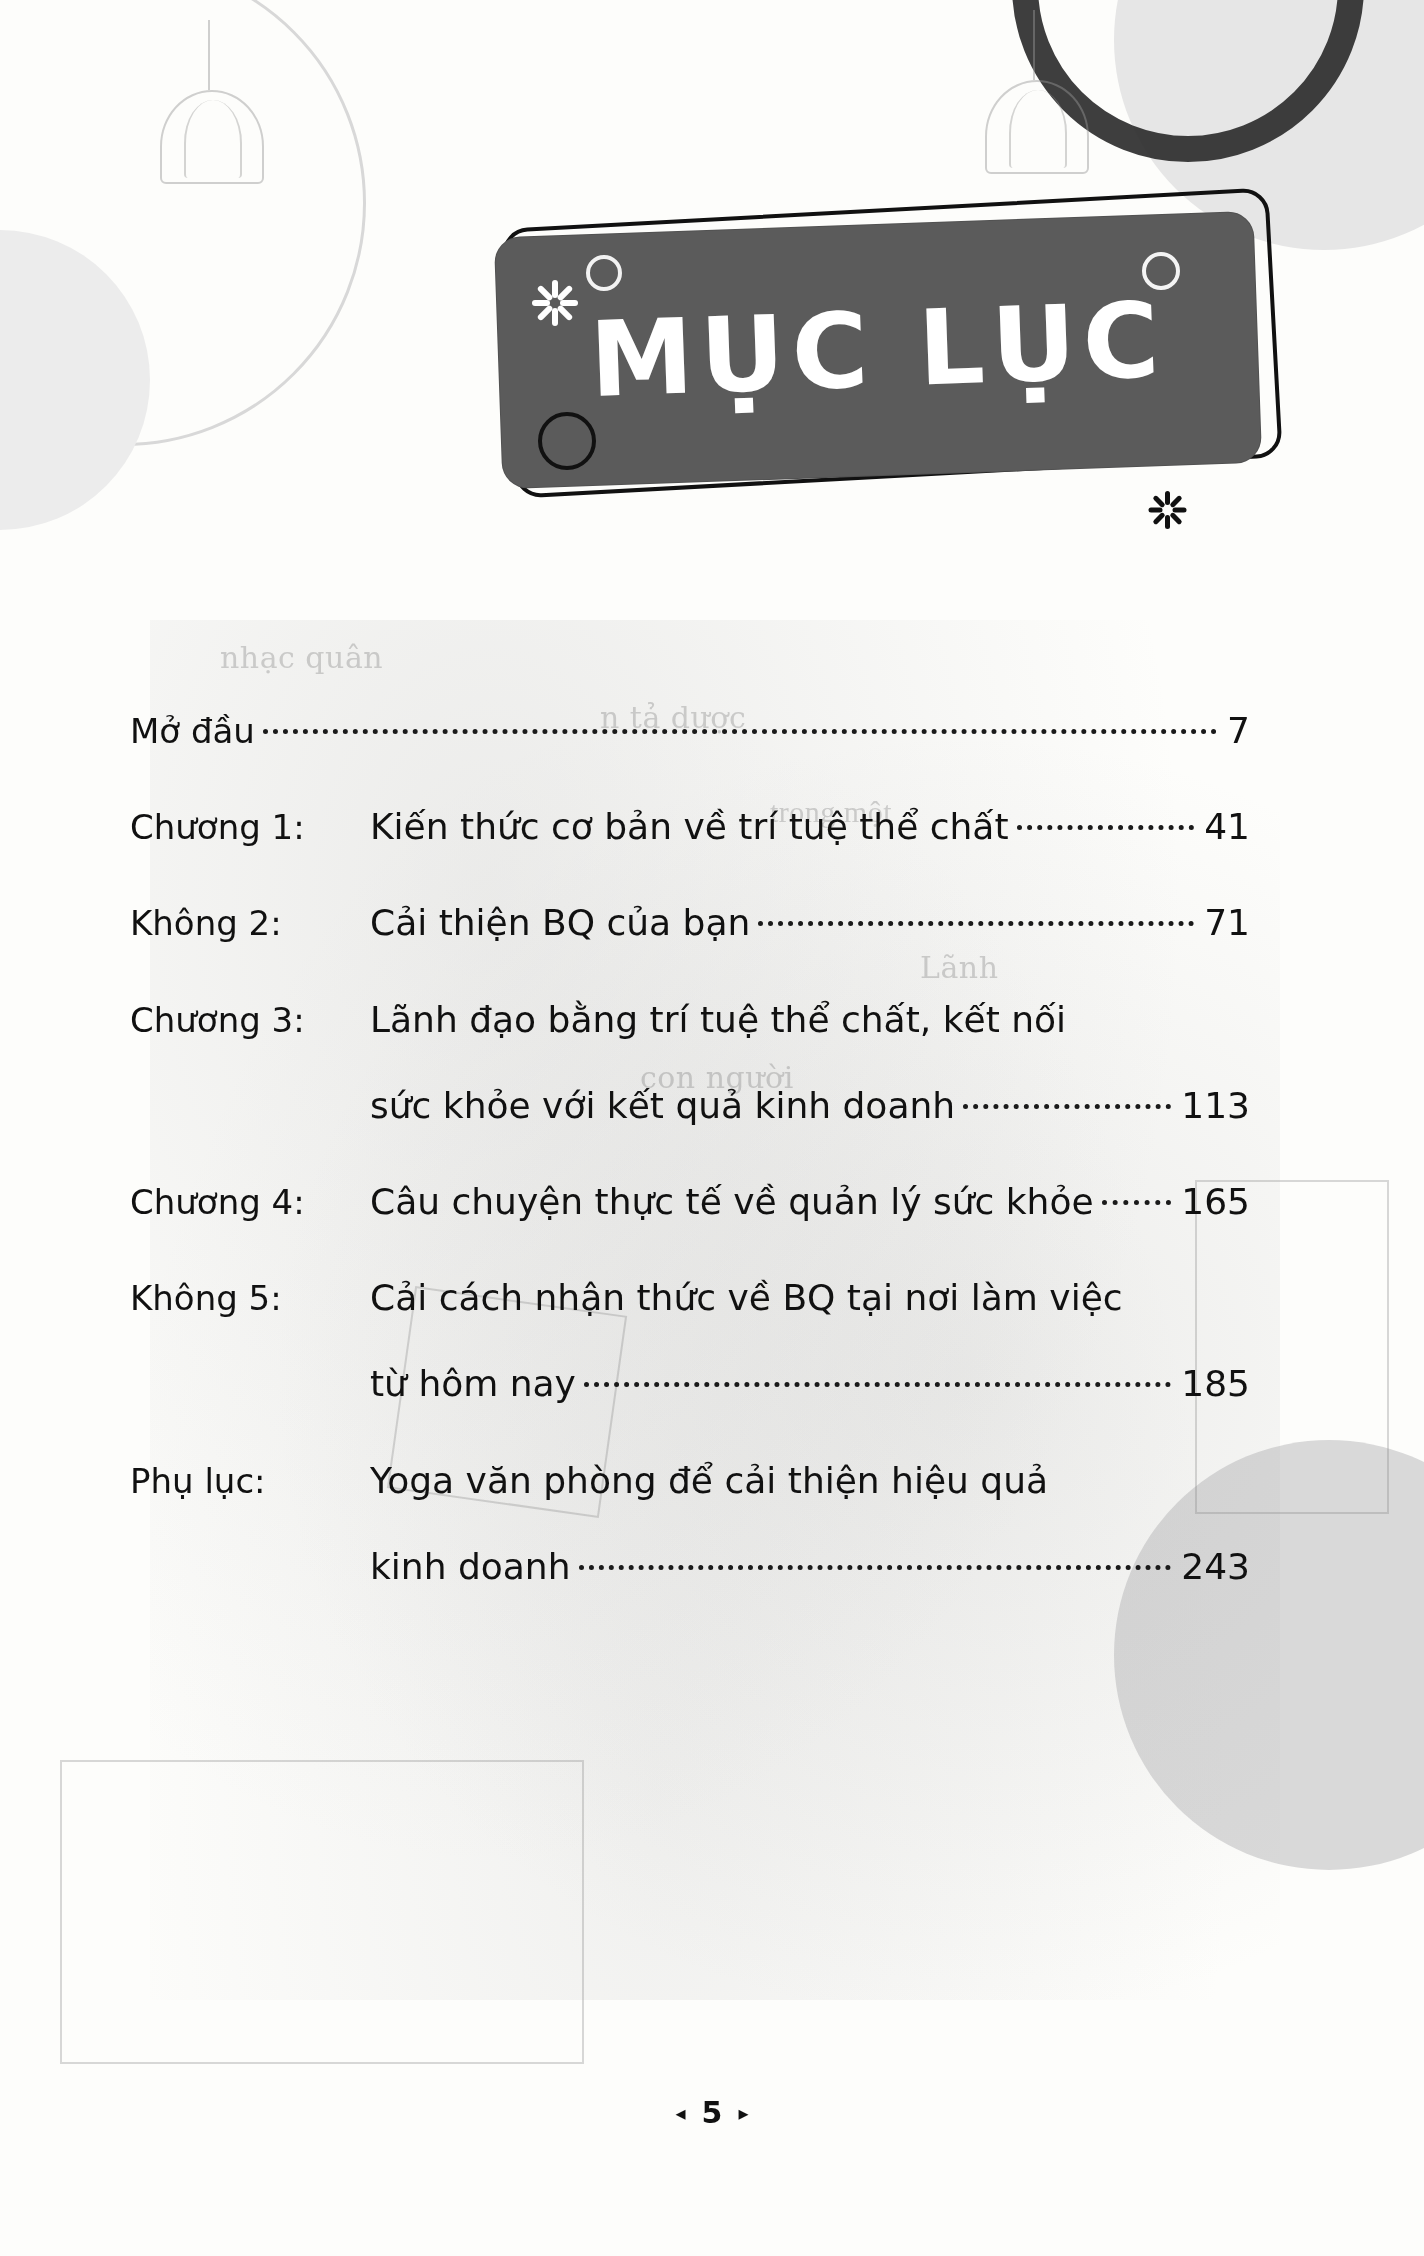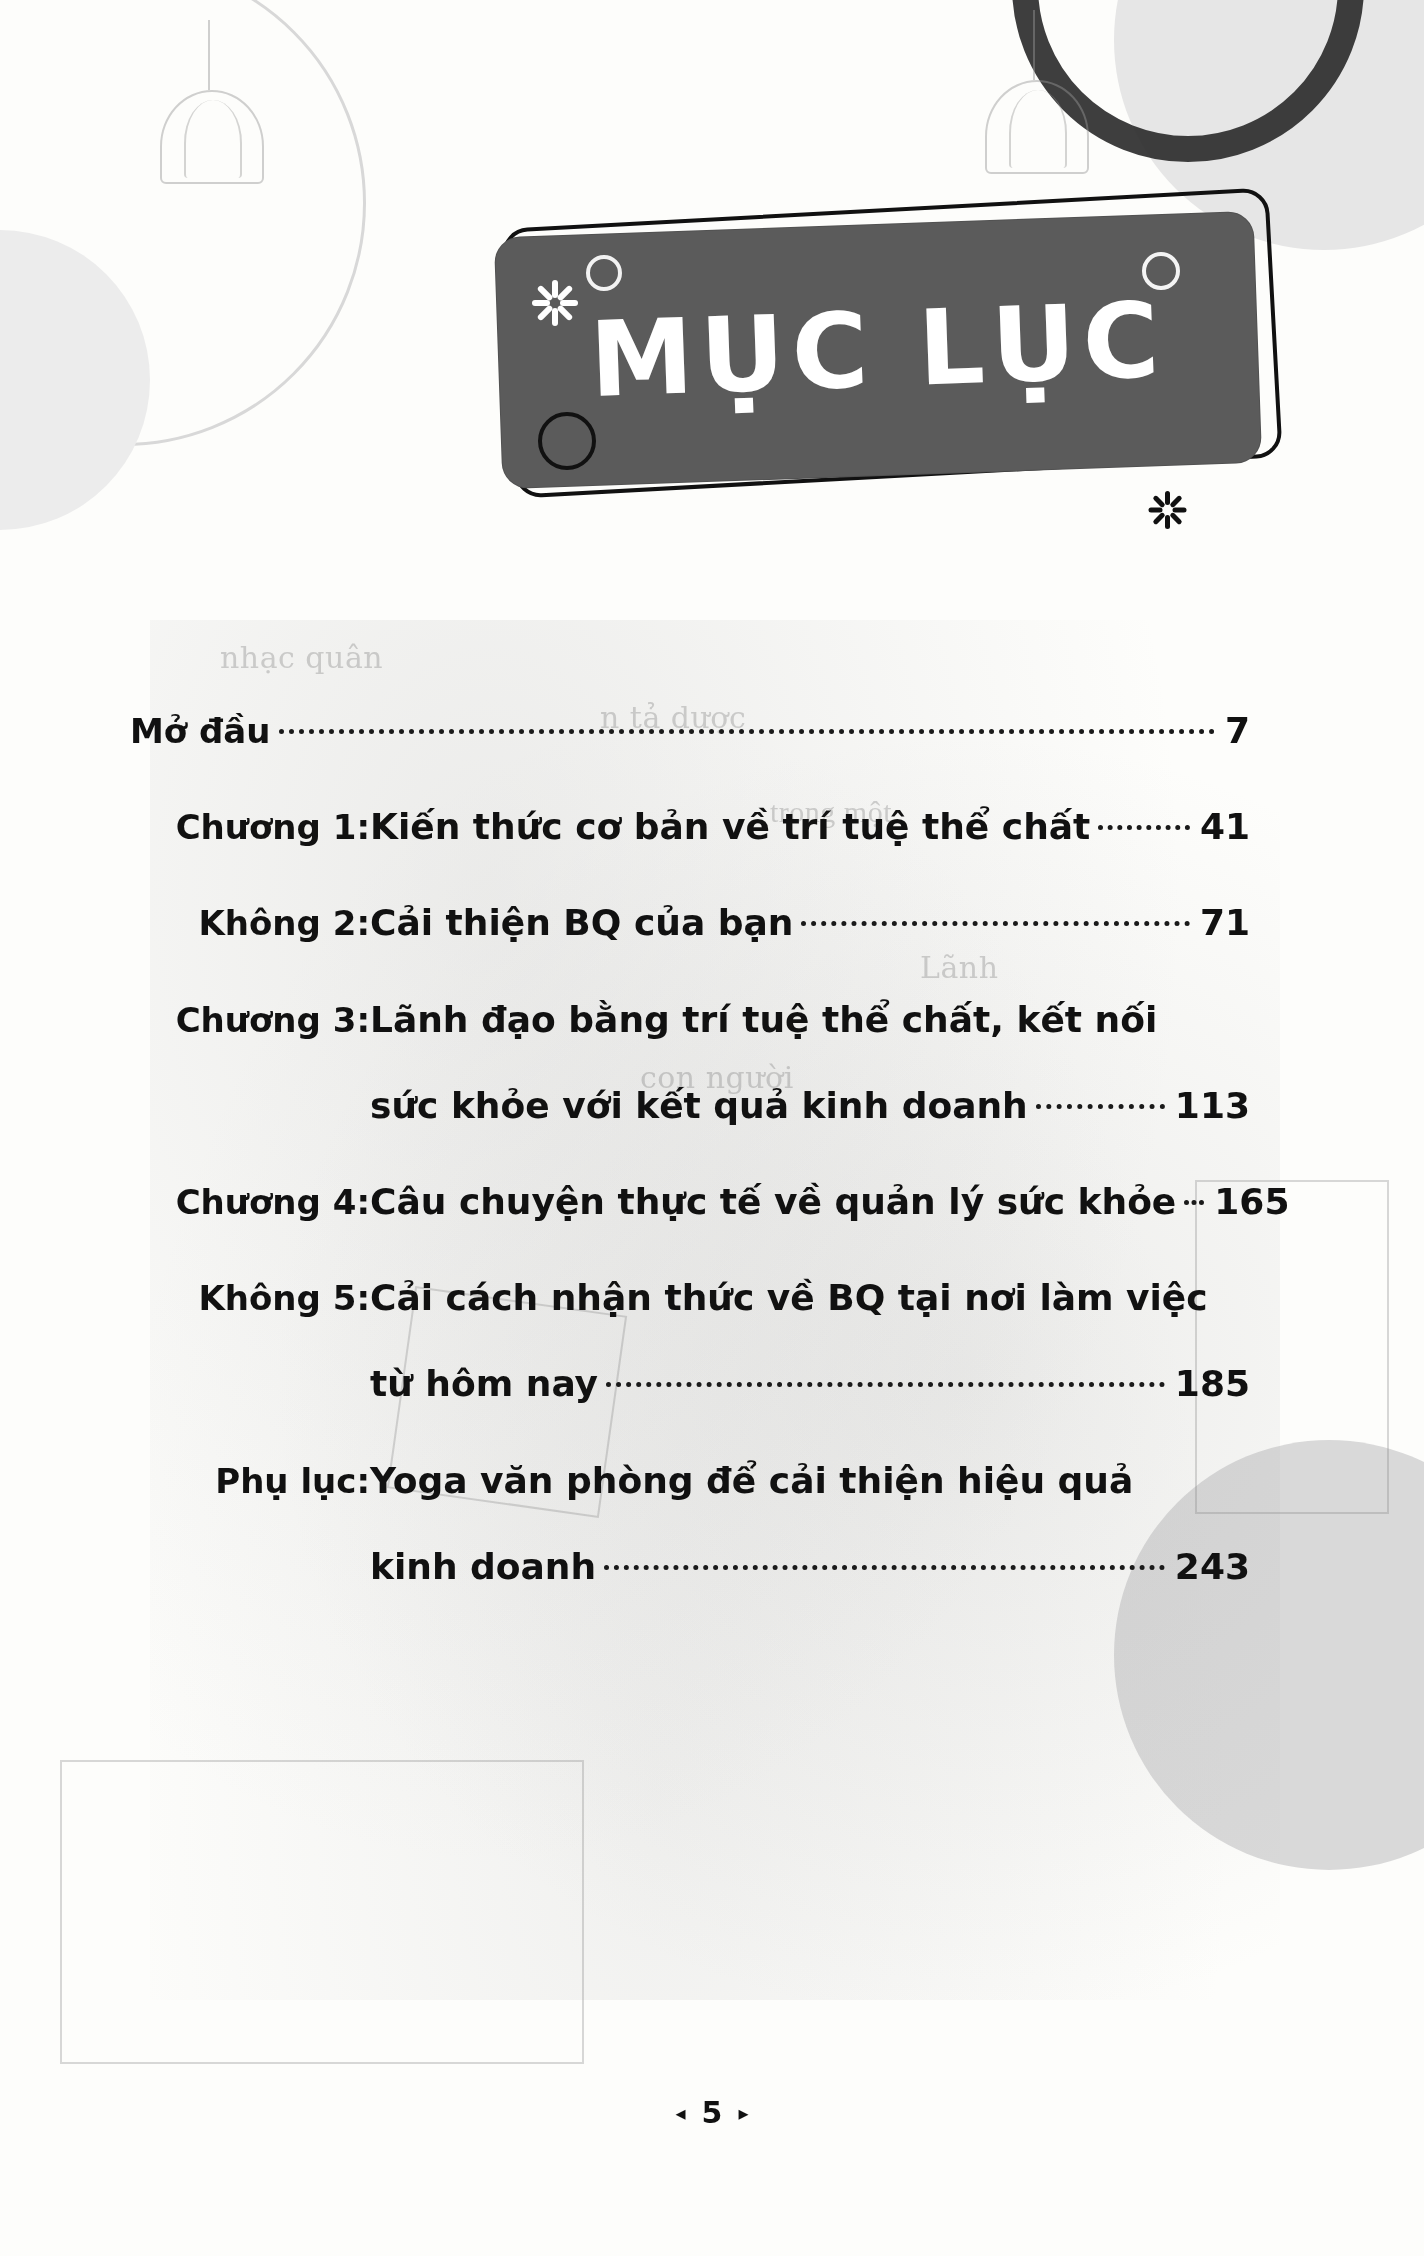--- a/index.html
+++ b/index.html
@@ -204,24 +204,23 @@
     position: absolute;
     left: 130px;
     top: 705px;
     width: 1120px;
     color: #111;
   }
   .toc-row {
     display: flex;
     align-items: baseline;
     font-family: "DejaVu Sans", sans-serif;
-    font-weight: 700;
+    font-weight: 400;
     font-size: 36px;
     line-height: 1.45;
-    text-align: right;
   }
   .toc-row + .toc-row {
     margin-top: 44px;
   }
   .toc-label {
     flex: 0 0 auto;
     width: 240px;
     font-size: 34px;
     white-space: nowrap;
   }

